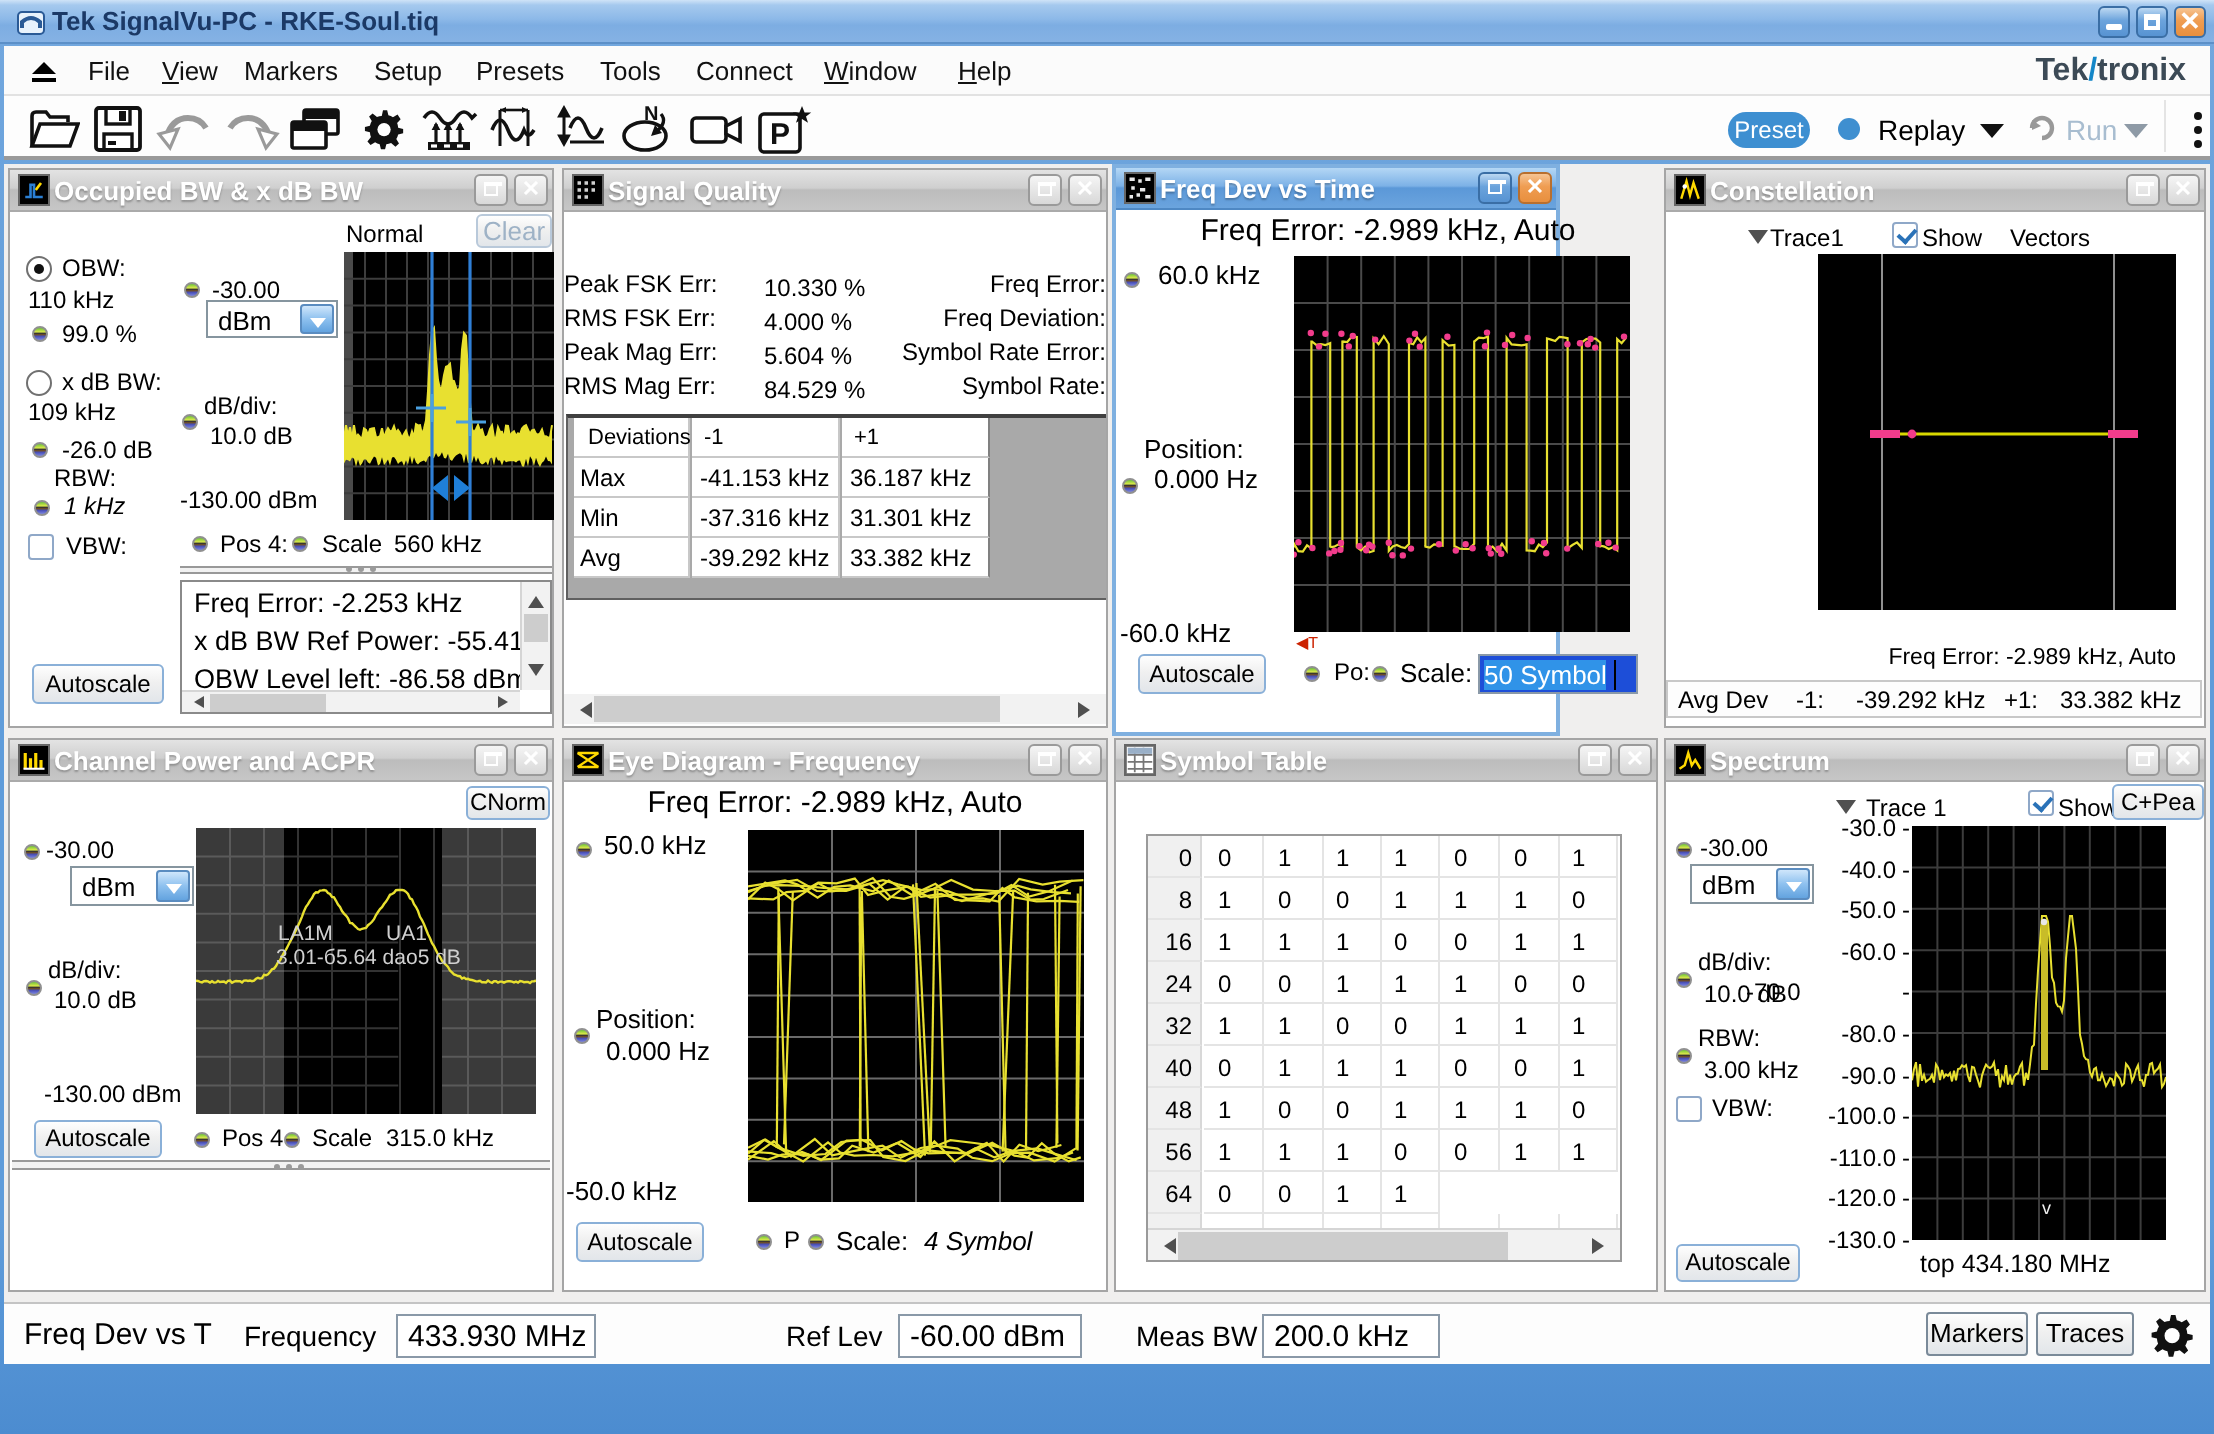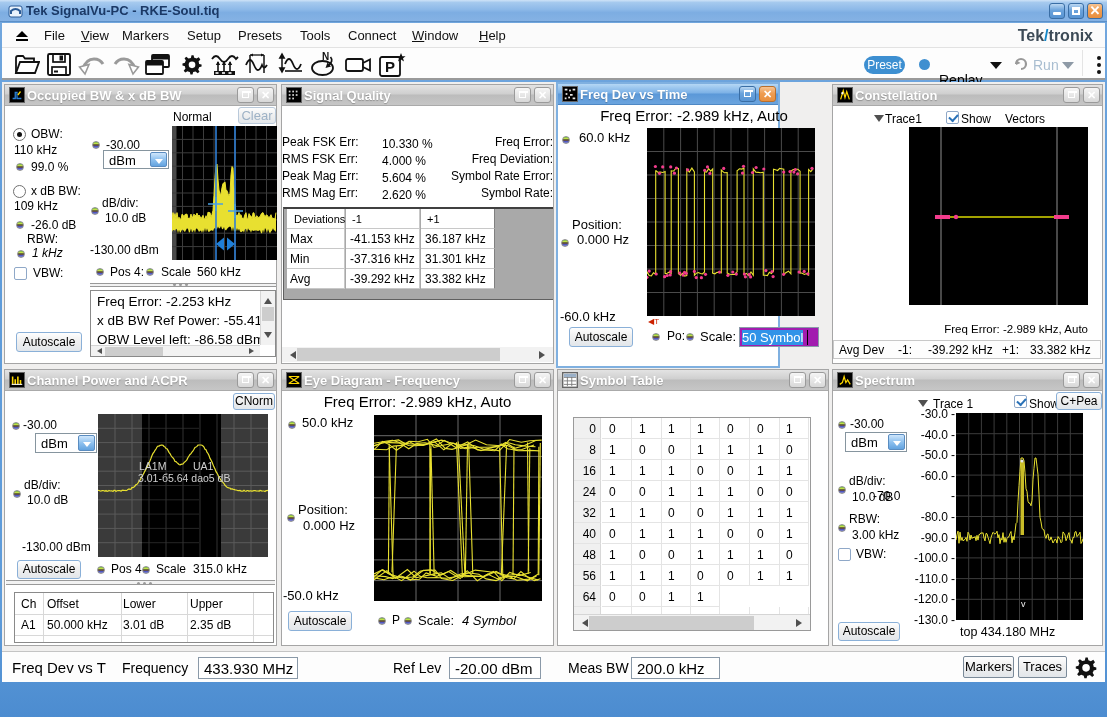--- a/index.html
+++ b/index.html
@@ -165,21 +165,21 @@
         <rect x="2" y="8" width="17" height="12" rx="2" fill="#fff" stroke="#111" stroke-width="1.8"></rect>
         <path d="M19 12 L26 8.5 L26 19.5 L19 16 Z" fill="#fff" stroke="#111" stroke-width="1.8"></path>
       </svg>
   <svg style="left:376px" width="29" height="28" viewBox="0 0 29 28">
         <rect x="2" y="6" width="20" height="19" rx="2" fill="#fff" stroke="#111" stroke-width="1.8"></rect>
         <text x="7" y="21" font-size="15" font-weight="bold" fill="#111">P</text>
         <path d="M23 2 L24.3 5.2 L27.6 5.2 L25 7.2 L26 10.4 L23 8.5 L20 10.4 L21 7.2 L18.4 5.2 L21.7 5.2 Z" fill="#111"></path>
       </svg>
   <div style="position:absolute;left:862px;top:8px;width:41px;height:18px;border-radius:9px;background:#3d8fd1;color:#fff;font-size:12px;text-align:center;line-height:18px;">Preset</div>
   <div style="position:absolute;left:917px;top:11px;width:11px;height:11px;border-radius:50%;background:#3f8fd0;"></div>
-  <span class="t14" style="left:937px;top:24px;font-size:14px;">Replay</span>
+  <span class="t14" style="left:937px;top:9px;font-size:14px;">Replay</span>
   <div style="position:absolute;left:988px;top:14px;border:6px solid transparent;border-top:7px solid #111;"></div>
   <svg style="left:1010px;top:7px" width="18" height="18" viewBox="0 0 18 18">
         <path d="M4 9 A5 5 0 1 1 9 14" fill="none" stroke="#999" stroke-width="2.2"></path>
         <path d="M4 5 L4 10 L8.5 8 Z" fill="#999"></path>
       </svg>
   <span class="t14" style="left:1031px;top:9px;font-size:14px;color:#a8bdd0;">Run</span>
   <div style="position:absolute;left:1060px;top:14px;border:6px solid transparent;border-top:7px solid #8e9aa6;"></div>
   <div style="position:absolute;left:1080px;top:2px;bottom:2px;width:1px;background:#e4e4e4;"></div>
   <div style="position:absolute;left:1095px;top:8px;width:4px;height:4px;border-radius:50%;background:#111;box-shadow:0 7px 0 #111,0 14px 0 #111;"></div>
  </div>
@@ -291,21 +291,21 @@
           </div>
         </div>
    <div class="pc" style="position:absolute;left:0;top:21px;right:0;bottom:0;">
     <span class="t" style="left:0px;top:29px;width:75px;text-align:center;">Peak FSK Err:</span>
     <span class="t" style="left:0px;top:46px;width:75px;text-align:right;">RMS FSK Err:</span>
     <span class="t" style="left:0px;top:63px;width:75px;text-align:right;">Peak Mag Err:</span>
     <span class="t" style="left:0px;top:80px;width:75px;text-align:right;">RMS Mag Err:</span>
     <span class="t" style="left:100px;top:31px;">10.330 %</span>
     <span class="t" style="left:100px;top:48px;">4.000 %</span>
     <span class="t" style="left:100px;top:65px;">5.604 %</span>
-    <span class="t" style="left:100px;top:82px;">2.620 %</span>
+    <span class="t" style="left:100px;top:82px;">84.529 %</span>
     <span class="t" style="left:120px;top:29px;width:151px;text-align:right;">Freq Error:</span>
     <span class="t" style="left:120px;top:46px;width:151px;text-align:right;">Freq Deviation:</span>
     <span class="t" style="left:120px;top:63px;width:151px;text-align:right;">Symbol Rate Error:</span>
     <span class="t" style="left:120px;top:80px;width:151px;text-align:right;">Symbol Rate:</span>
     <div style="position:absolute;left:1px;top:101px;width:270px;height:93px;background:#a9a9a9;border-top:2px solid #404040;border-left:1px solid #606060;border-bottom:1px solid #606060;">
      <div style="position:absolute;left:3px;top:0;width:58px;height:20px;background:#fff;border-right:1px solid #c8c8c8;border-bottom:1px solid #c8c8c8;font-size:11px;padding:4px 0 0 7px;">Deviations</div>
      <div style="position:absolute;left:62px;top:0;width:74px;height:20px;background:#fff;border-right:1px solid #c8c8c8;border-bottom:1px solid #c8c8c8;font-size:11px;padding:4px 0 0 6px;">-1</div>
      <div style="position:absolute;left:137px;top:0;width:74px;height:20px;background:#fff;border-right:1px solid #808080;border-bottom:1px solid #c8c8c8;font-size:11px;padding:4px 0 0 6px;">+1</div>
      <div style="position:absolute;left:3px;top:20px;width:58px;height:20px;background:#fff;border-right:1px solid #c8c8c8;border-bottom:1px solid #c8c8c8;font-size:12px;padding:3px 0 0 3px;">Max</div>
      <div style="position:absolute;left:62px;top:20px;width:74px;height:20px;background:#fff;border-right:1px solid #c8c8c8;border-bottom:1px solid #c8c8c8;font-size:12px;white-space:nowrap;padding:3px 0 0 4px;">-41.153 kHz</div>
@@ -415,21 +415,21 @@
               <circle cx="160.8" cy="145.8" r="1.6"></circle> 
               <circle cx="165.0" cy="40.3" r="1.6"></circle>
             </g>
     </svg>
     <span style="position:absolute;left:90px;top:212px;font-size:8px;color:#cc2200;">◀T</span>
     <div class="btn" style="left:11px;top:222px;width:64px;height:20px;line-height:18px;">Autoscale</div>
     <div class="kn" style="left:94px;top:228px;"></div>
     <span class="t" style="left:109px;top:224px;">Po:</span>
     <div class="kn" style="left:128px;top:228px;"></div>
     <span class="t14" style="left:142px;top:224px;font-size:13px;">Scale:</span>
-    <div style="position:absolute;left:181px;top:222px;width:80px;height:20px;background:#a21caf;border:1px solid #8a99a8;">
+    <div style="position:absolute;left:181px;top:222px;width:80px;height:20px;background:#1d4ed8;border:1px solid #8a99a8;">
      <span style="position:absolute;left:2px;top:2px;font-size:13px;background:#3093e8;color:#fff;">50 Symbol</span>
      <div style="position:absolute;left:67px;top:2px;width:1px;height:15px;background:#000;"></div>
     </div>
    </div>
   </div>
   <div class="panel" id="p4" style="left:830px;top:2px;width:271px;height:280px;">
    <div class="ptitle">
           <svg class="picon" viewBox="0 0 16 16">
             <rect width="16" height="16" fill="#000"></rect>
             <path d="M3 13 L6 3 L8 11 L10 4 L13 13" stroke="#ffd900" fill="none" stroke-width="1.4"></path>
@@ -512,36 +512,20 @@
       <path d="M51 0V143M68 0V143M85 0V143M102 0V143M119 0V143"></path>
       <path d="M0 14.3H123M0 28.6H123M0 42.9H123M0 57.2H123M0 71.5H123M0 85.8H123M0 100.1H123M0 114.4H123M0 128.7H123" transform="translate(44,0) scale(0.4643,1)"></path>
      </g>
      <polyline points="0,76.4 1,76.5 2,76.9 3,77.2 4,76.6 5,76.5 6,76.7 7,77.3 8,76.6 9,77.3 10,77.2 11,76.5 12,77.0 13,76.9 14,76.8 15,77.5 16,76.4 17,76.3 18,77.4 19,76.8 20,76.5 21,76.6 22,76.6 23,77.2 24,76.3 25,76.2 26,76.5 27,76.3 28,76.6 29,76.3 30,75.4 31,74.9 32,75.3 33,75.1 34,73.4 35,73.6 36,73.1 37,72.0 38,70.6 39,70.3 40,69.0 41,67.1 42,66.2 43,64.2 44,62.3 45,60.8 46,58.9 47,56.9 48,55.1 49,53.2 50,51.1 51,48.9 52,46.7 53,44.3 54,41.6 55,39.4 56,38.1 57,36.3 58,35.0 59,33.0 60,32.1 61,32.2 62,31.3 63,31.2 64,31.0 65,31.3 66,32.5 67,33.0 68,34.5 69,34.7 70,36.4 71,38.3 72,39.5 73,41.5 74,42.8 75,43.8 76,45.2 77,47.5 78,47.6 79,48.6 80,49.5 81,50.5 82,50.9 83,50.4 84,50.2 85,50.0 86,48.6 87,47.8 88,46.9 89,45.6 90,43.5 91,42.0 92,40.5 93,39.6 94,38.0 95,36.8 96,35.2 97,33.4 98,33.0 99,32.4 100,31.1 101,31.0 102,31.0 103,31.0 104,31.2 105,31.9 106,33.0 107,35.2 108,35.7 109,38.1 110,39.5 111,41.5 112,44.4 113,46.0 114,48.1 115,50.6 116,53.1 117,55.1 118,57.6 119,59.1 120,61.1 121,63.2 122,64.5 123,66.4 124,67.5 125,68.4 126,69.5 127,71.3 128,72.2 129,73.2 130,73.6 131,74.0 132,74.1 133,75.3 134,74.8 135,75.5 136,75.4 137,75.9 138,76.0 139,76.3 140,76.7 141,76.6 142,76.4 143,77.1 144,77.1 145,77.2 146,76.3 147,77.0 148,77.4 149,76.6 150,76.6 151,77.3 152,76.8 153,76.8 154,77.3 155,76.8 156,76.6 157,76.6 158,76.8 159,77.2 160,76.8 161,77.3 162,76.5 163,76.7 164,77.1 165,77.0 166,77.0 167,77.5 168,76.7 169,76.6 170,76.4" fill="none" stroke="#e8e030" stroke-width="1.2"></polyline>
      <text x="41" y="56" font-size="10.5" fill="#d0d0d0">LA1M</text>
      <text x="95" y="56" font-size="10.5" fill="#d0d0d0">UA1</text>
      <text x="40" y="68" font-size="10.5" fill="#d0d0d0">3.01-б5.64 dао5 dB</text>
     </svg>
     <div style="position:absolute;left:1px;top:189px;width:269px;height:5px;border-top:1px solid #999;border-bottom:1px solid #999;background:#f2f2f2;"></div>
     <div style="position:absolute;left:138px;top:191px;width:3px;height:3px;border-radius:50%;background:#9a9a9a;box-shadow:6px 0 0 #9a9a9a,-6px 0 0 #9a9a9a;"></div>
-    <div style="position:absolute;left:9px;top:201px;width:260px;height:51px;background:#fff;border:1px solid #8a8a8a;">
-     <span class="t" style="left:6px;top:4px;">Ch</span>
-     <span class="t" style="left:32px;top:4px;">Offset</span>
-     <span class="t" style="left:108px;top:4px;">Lower</span>
-     <span class="t" style="left:175px;top:4px;">Upper</span>
-     <span class="t" style="left:6px;top:25px;">A1</span>
-     <span class="t" style="left:32px;top:25px;">50.000 kHz</span>
-     <span class="t" style="left:108px;top:25px;">3.01 dB</span>
-     <span class="t" style="left:175px;top:25px;">2.35 dB</span>
-     <div style="position:absolute;left:0;top:21px;width:258px;height:1px;background:#d8d8d8;"></div>
-     <div style="position:absolute;left:0;top:42px;width:258px;height:1px;background:#d8d8d8;"></div>
-     <div style="position:absolute;left:28px;top:0;width:1px;height:49px;background:#d8d8d8;"></div>
-     <div style="position:absolute;left:106px;top:0;width:1px;height:49px;background:#d8d8d8;"></div>
-     <div style="position:absolute;left:172px;top:0;width:1px;height:49px;background:#d8d8d8;"></div>
-     <div style="position:absolute;left:238px;top:0;width:1px;height:49px;background:#d8d8d8;"></div>
-    </div>
    </div>
   </div>
   <div class="panel" id="p6" style="left:279px;top:287px;width:273px;height:277px;">
    <div class="ptitle">
           <svg class="picon" viewBox="0 0 16 16">
             <rect width="16" height="16" fill="#000"></rect>
             <path d="M2 4 L14 12 M2 12 L14 4 M2 4 L14 4 M2 12 L14 12" stroke="#ffd900" stroke-width="1.3"></path>
           </svg>
           <span class="ptxt">Eye Diagram - Frequency</span>
           <div class="pbtn mn">
@@ -779,21 +763,21 @@
     <span class="t" style="left:127px;top:234px;font-size:12.5px;">top  434.180 MHz</span>
     <div class="btn" style="left:5px;top:231px;width:62px;height:19px;line-height:17px;">Autoscale</div>
    </div>
   </div>
  </div>
  <div id="cbar">
   <span class="t14" style="left:10px;top:7px;font-size:15px;">Freq Dev vs T</span>
   <span class="t14" style="left:120px;top:8px;font-size:14px;">Frequency</span>
   <div class="inp" style="left:196px;width:100px;">433.930 MHz</div>
   <span class="t14" style="left:391px;top:8px;font-size:14px;">Ref Lev</span>
-  <div class="inp" style="left:447px;width:92px;">-20.00 dBm</div>
+  <div class="inp" style="left:447px;width:92px;">-60.00 dBm</div>
   <span class="t14" style="left:566px;top:8px;font-size:14px;">Meas BW</span>
   <div class="inp" style="left:629px;width:89px;">200.0 kHz</div>
   <div class="btn" style="left:961px;top:4px;width:51px;height:22px;line-height:20px;border-radius:2px;border-color:#7a8a99;font-size:13px;">Markers</div>
   <div class="btn" style="left:1016px;top:4px;width:49px;height:22px;line-height:20px;border-radius:2px;border-color:#7a8a99;font-size:13px;">Traces</div>
   <svg style="position:absolute;left:1069px;top:1px" width="29" height="29" viewBox="0 0 26 26">
         <path id="gearp" d="M13 4 L15 4 L15.6 6.4 A7 7 0 0 1 17.8 7.3 L20 6 L21.5 8.3 L19.8 10.1 A7 7 0 0 1 20.3 12.4 L22.7 13 L22.7 15 L20.3 15.6 A7 7 0 0 1 19.4 17.8 L20.7 20 L19 21.5 L16.9 19.8 A7 7 0 0 1 14.6 20.3 L14 22.7 L12 22.7 L11.4 20.3 A7 7 0 0 1 9.2 19.4 L7 20.7 L5.5 19 L7.2 16.9 A7 7 0 0 1 6.7 14.6 L4.3 14 L4.3 12 L6.7 11.4 A7 7 0 0 1 7.6 9.2 L6.3 7 L8 5.5 L10.1 7.2 A7 7 0 0 1 12.4 6.7 Z" fill="#111"></path>
         <circle cx="13.5" cy="13.3" r="3.4" fill="#fff"></circle>
       </svg>
  </div>
 </div>

